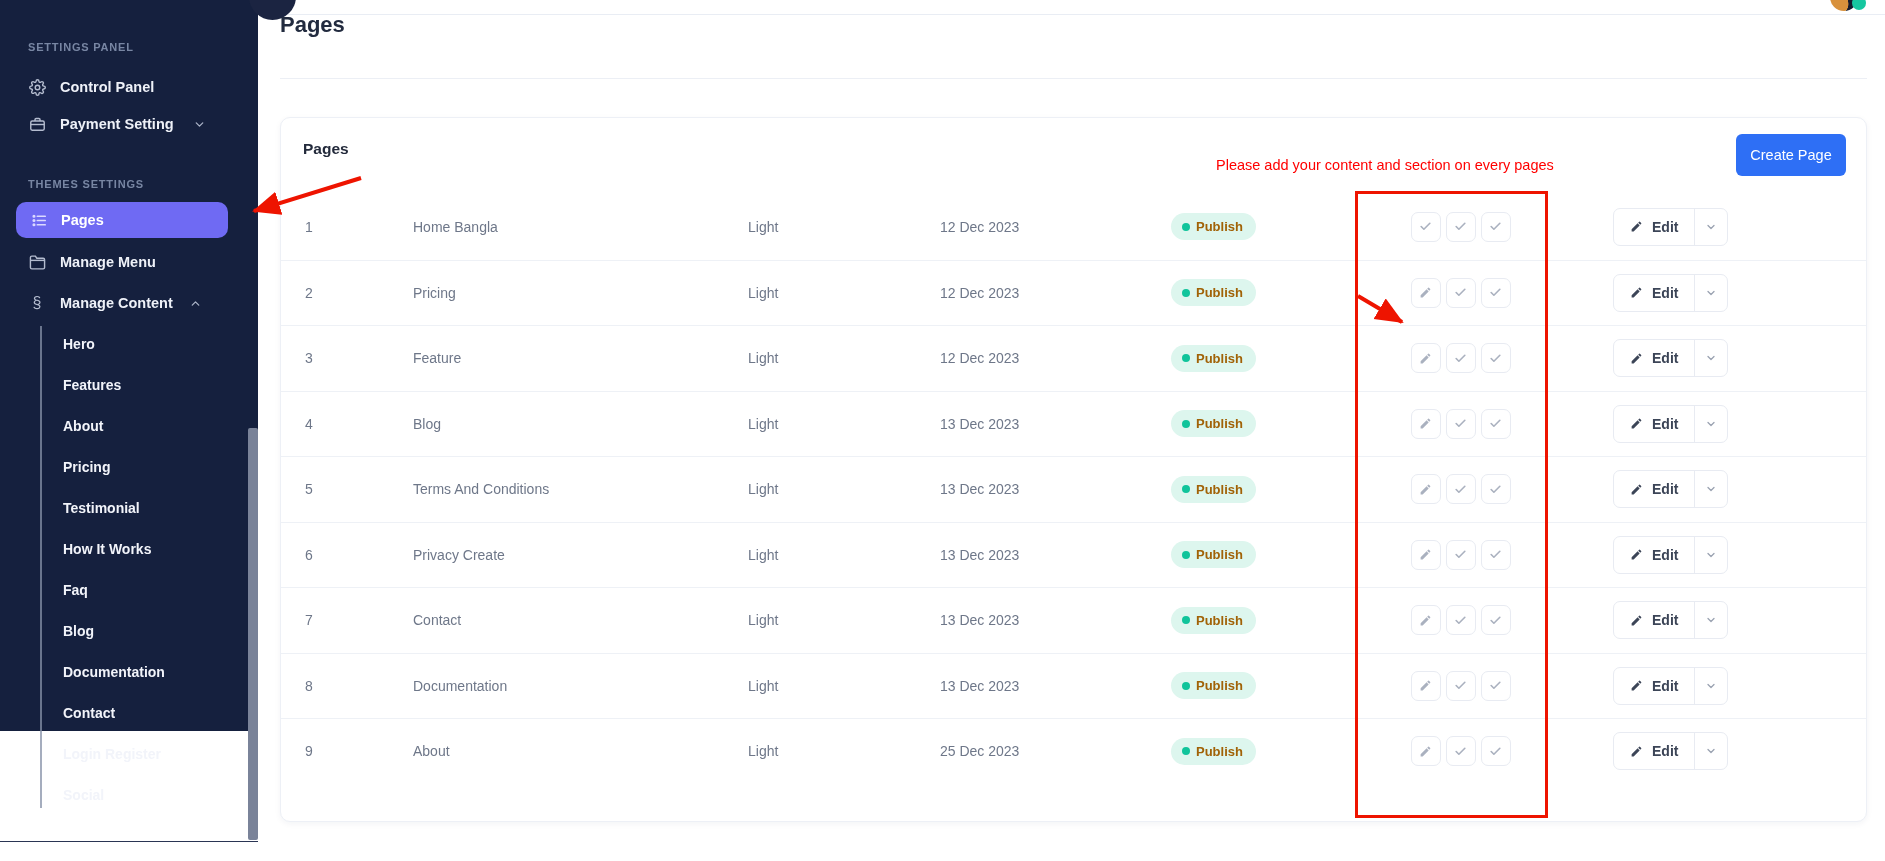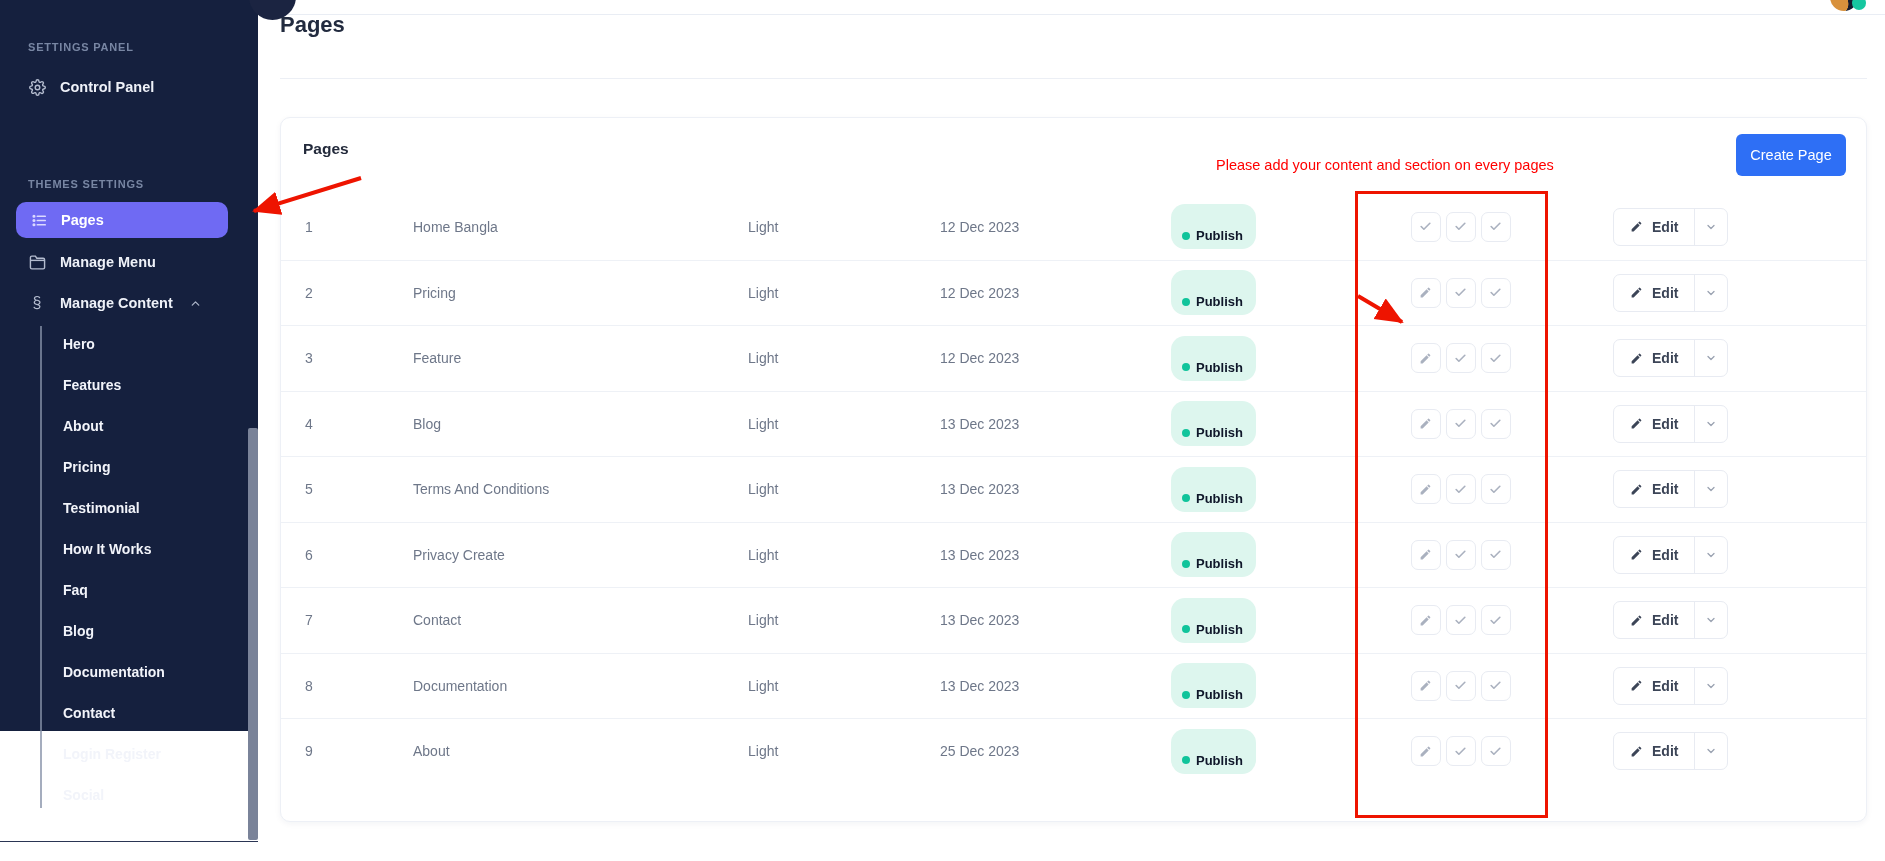--- a/index.html
+++ b/index.html
@@ -46,22 +46,22 @@
 
   
   .table { position:absolute; left:0; top:76px; width:1585px; }
   .trow { display:grid; grid-template-columns:108px 335px 192px 231px 185px 257px 1fr; align-items:center; }
   .thead { height:39px; background:#f7f9fc; color:#959caa; font-size:11.5px; font-weight:700; letter-spacing:.6px; }
   .tbody-row { height:65.5px; border-top:1px solid #eef1f6; color:#6e7789; font-size:14px; }
   .tbody-row:first-child { border-top:none; }
   .cell { padding-left:24px; }
   .cell-lang { padding-left:0; display:flex; justify-content:center; align-items:center; gap:5px; }
 
-  .badge { display:inline-flex; align-items:center; gap:6px; background:#ddf6ee; color:#0f172a;
-           font-size:13px; font-weight:700; padding:24px 13px 6px 11px; border-radius:14px; }
+  .badge { display:inline-flex; align-items:center; gap:6px; background:#ddf6ee; color:#a16207;
+           font-size:13px; font-weight:700; padding:6px 13px 6px 11px; border-radius:14px; }
   .badge .dot { width:8px; height:8px; border-radius:50%; background:#10c49b; }
 
   .sq-btn { width:30px; height:30px; background:#fff; border:1px solid #e8ebf2; border-radius:7px;
             display:flex; align-items:center; justify-content:center; color:#aab1bf; }
   .flag { width:20px; height:14px; border-radius:2px; display:inline-block; position:relative; overflow:hidden; }
   .flag-us { background:repeating-linear-gradient(#b22234 0 2px, #fff 2px 4px); }
   .flag-us::after { content:""; position:absolute; left:0; top:0; width:9px; height:7px; background:#3c3b6e; }
   .flag-es { background:linear-gradient(#c60b1e 0 25%, #ffc400 25% 75%, #c60b1e 75%); }
   .flag-es::after { content:""; position:absolute; left:4px; top:5px; width:4px; height:4px; background:#ad1519; border-radius:1px; }
   .flag-ph { width:22px; height:22px; background:#e9edf2; border-radius:5px; display:flex; align-items:center; justify-content:center; color:#b7bfca; }
@@ -84,20 +84,35 @@
   <div class="nav-item clickable" style="top:67px">
     <span class="icn">
       <svg width="17" height="17" viewBox="0 0 24 24" fill="none" stroke="currentColor" stroke-width="2">
           <circle cx="12" cy="12" r="3.2"></circle>
           <path d="M19.4 15a1.7 1.7 0 0 0 .34 1.87l.06.06a2 2 0 1 1-2.83 2.83l-.06-.06a1.7 1.7 0 0 0-1.87-.34 1.7 1.7 0 0 0-1 1.55V21a2 2 0 1 1-4 0v-.09a1.7 1.7 0 0 0-1-1.55 1.7 1.7 0 0 0-1.87.34l-.06.06a2 2 0 1 1-2.83-2.83l.06-.06a1.7 1.7 0 0 0 .34-1.87 1.7 1.7 0 0 0-1.55-1H3a2 2 0 1 1 0-4h.09a1.7 1.7 0 0 0 1.55-1 1.7 1.7 0 0 0-.34-1.87l-.06-.06a2 2 0 1 1 2.83-2.83l.06.06a1.7 1.7 0 0 0 1.87.34h0a1.7 1.7 0 0 0 1-1.55V3a2 2 0 1 1 4 0v.09a1.7 1.7 0 0 0 1 1.55h0a1.7 1.7 0 0 0 1.87-.34l.06-.06a2 2 0 1 1 2.83 2.83l-.06.06a1.7 1.7 0 0 0-.34 1.87v0a1.7 1.7 0 0 0 1.55 1H21a2 2 0 1 1 0 4h-.09a1.7 1.7 0 0 0-1.51 1z"></path>
         </svg>
     </span>
     <span>Control Panel</span>
   </div>
 
+  <div class="nav-item clickable" style="top:104px">
+    <span class="icn">
+      <svg width="17" height="17" viewBox="0 0 24 24" fill="none" stroke="currentColor" stroke-width="2">
+          <rect x="2.5" y="7" width="19" height="13" rx="2"></rect>
+          <path d="M8.5 7V5a1.5 1.5 0 0 1 1.5-1.5h4A1.5 1.5 0 0 1 15.5 5v2"></path>
+          <path d="M2.5 12h19"></path>
+        </svg>
+    </span>
+    <span>Payment Setting</span>
+    <span class="chev">
+      <svg width="13" height="13" viewBox="0 0 24 24" fill="none" stroke="currentColor" stroke-width="2.4" stroke-linecap="round" stroke-linejoin="round">
+          <polyline points="6 9 12 15 18 9"></polyline>
+        </svg>
+    </span>
+  </div>
 
   <div class="section-label" style="top:178px">THEMES SETTINGS</div>
 
   <div class="nav-pill clickable">
     <span class="icn">
       <svg width="17" height="17" viewBox="0 0 24 24" fill="none" stroke="currentColor" stroke-width="2.4" stroke-linecap="round">
           <line x1="9" y1="6" x2="20" y2="6"></line>
           <line x1="9" y1="12" x2="20" y2="12"></line>
           <line x1="9" y1="18" x2="20" y2="18"></line>
           <circle cx="4.2" cy="6" r="1" fill="currentColor"></circle>

